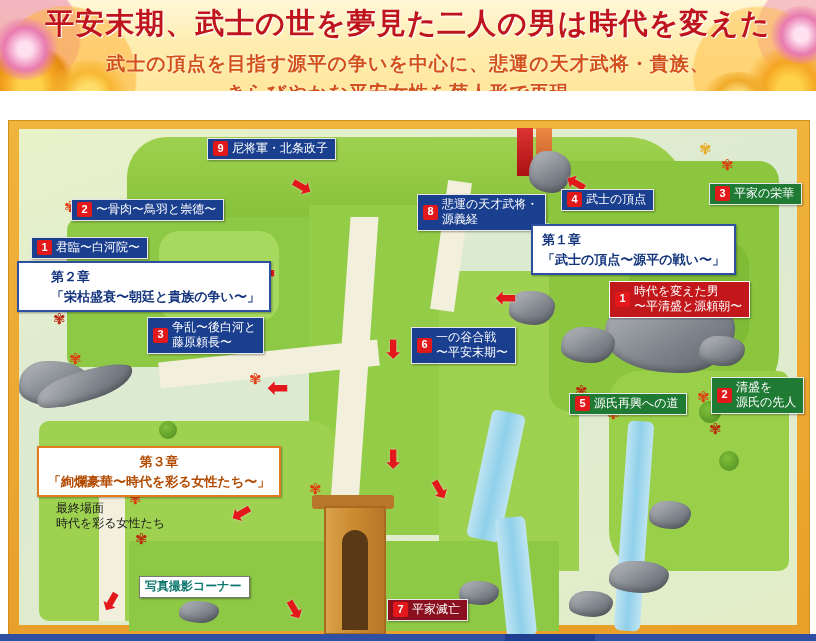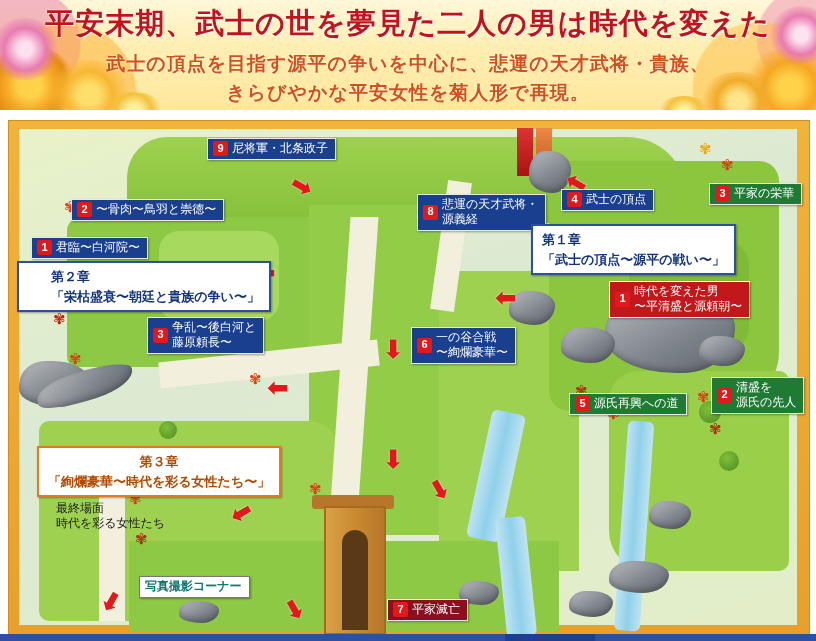--- a/index.html
+++ b/index.html
@@ -1,20 +1,20 @@
 <!DOCTYPE html>
 <html><head>
 <meta charset="utf-8">
 <style>
   html,body{margin:0;padding:0;}
   body{width:816px;height:641px;overflow:hidden;font-family:"Liberation Sans","DejaVu Sans",sans-serif;background:#fff;}
   #root{position:relative;width:816px;height:641px;overflow:hidden;}
 
   
-  .header{position:absolute;left:0;top:0;width:816px;height:110px;
+  .header{position:absolute;left:0;top:0;width:816px;height:91px;
     background:
       radial-gradient(circle at 8% 85%, rgba(255,180,60,.55) 0 70px, rgba(255,180,60,0) 72px),
       radial-gradient(circle at 3% 40%, rgba(230,120,170,.5) 0 55px, rgba(230,120,170,0) 57px),
       radial-gradient(circle at 93% 80%, rgba(255,190,70,.5) 0 65px, rgba(255,190,70,0) 67px),
       radial-gradient(circle at 99% 35%, rgba(235,130,175,.45) 0 50px, rgba(235,130,175,0) 52px),
       linear-gradient(180deg,#fff7d8 0%, #ffeeb2 45%, #ffe79c 100%);
     overflow:hidden;}
   .hdr-flowers{position:absolute;inset:0;pointer-events:none;}
   .flower{position:absolute;border-radius:50%;}
   .f1{left:-18px;top:46px;width:96px;height:80px;background:radial-gradient(circle at 50% 50%,#ffd24a 0 18%,#f5a623 40%,#e58b12 60%,rgba(240,160,30,0) 72%);}
@@ -247,21 +247,21 @@
 
     <div class="lbl red" style="left:600px;top:160px;white-space:pre-line;">
       <span class="num">1</span>
       <span class="txt">時代を変えた男
 〜平清盛と源頼朝〜</span>
     </div>
 
     <div class="lbl" style="left:402px;top:206px;white-space:pre-line;">
       <span class="num">6</span>
       <span class="txt">一の谷合戦
-〜絢爛豪華〜</span>
+〜平安末期〜</span>
     </div>
 
     <div class="lbl green" style="left:702px;top:256px;white-space:pre-line;">
       <span class="num">2</span>
       <span class="txt">清盛を
 源氏の先人</span>
     </div>
 
     <div class="lbl green" style="left:560px;top:272px;">
       <span class="num">5</span>

